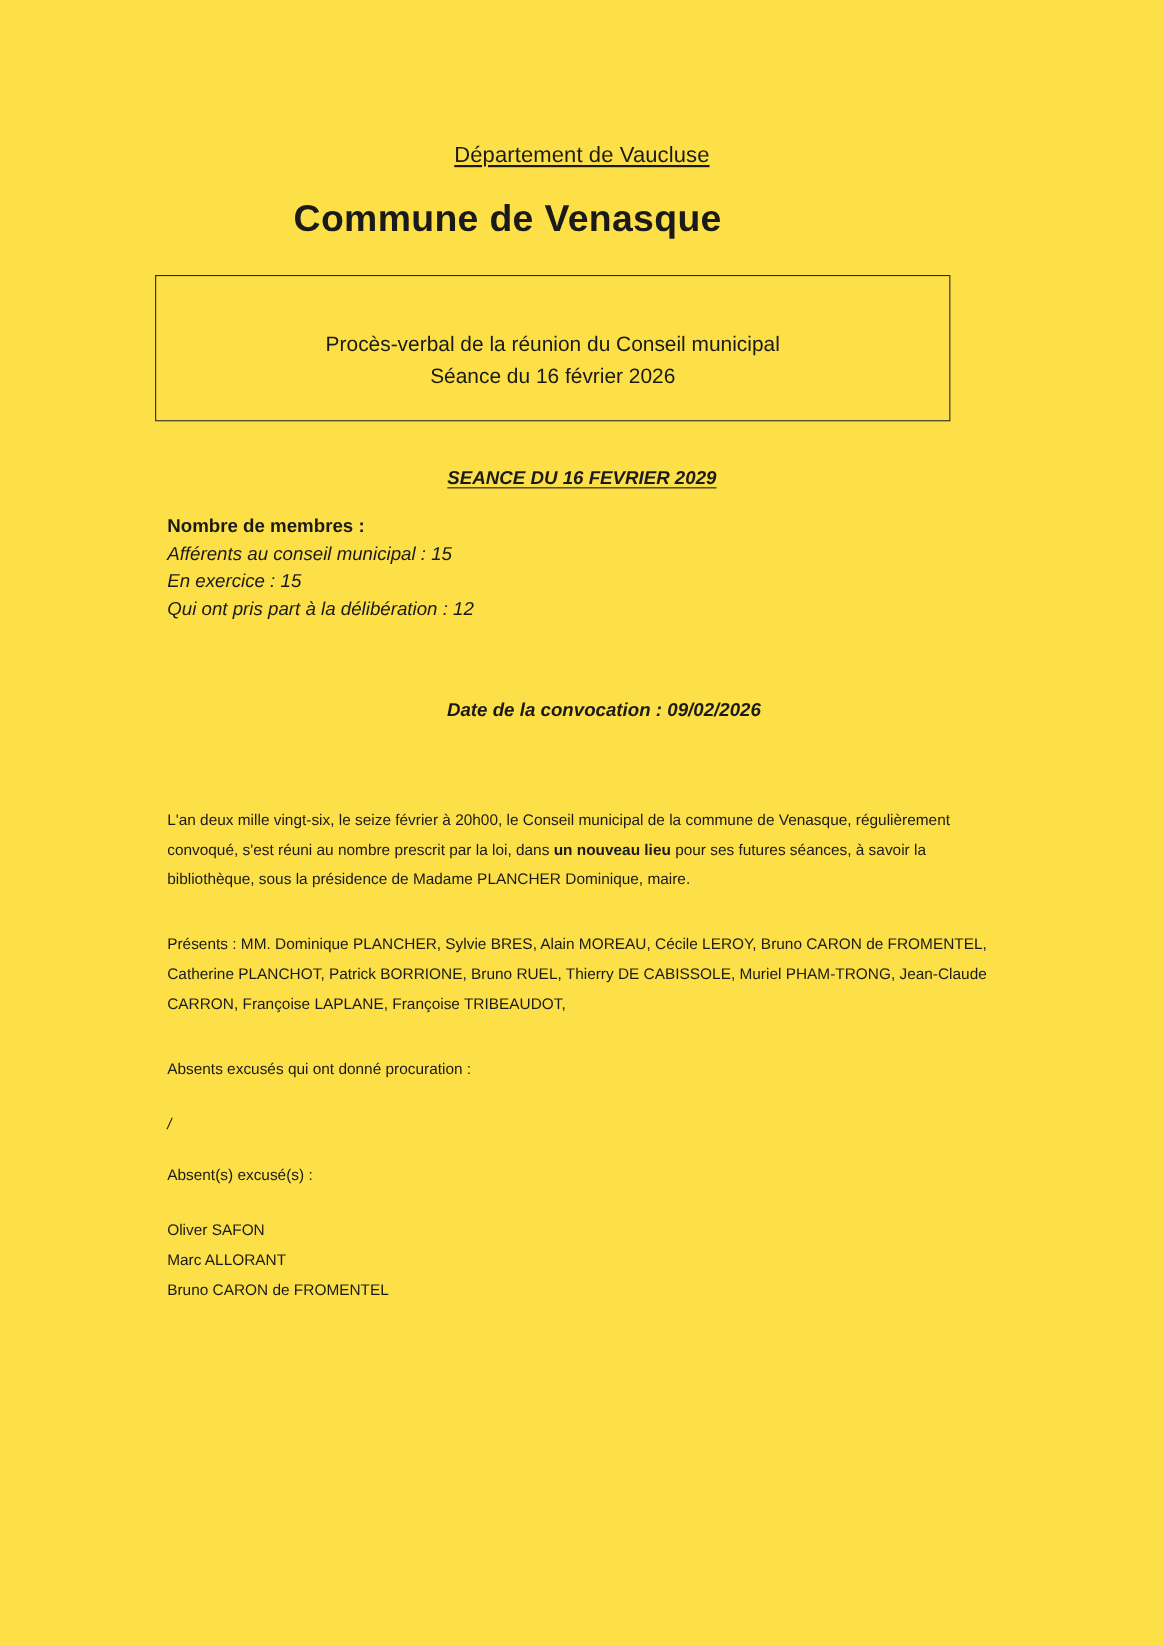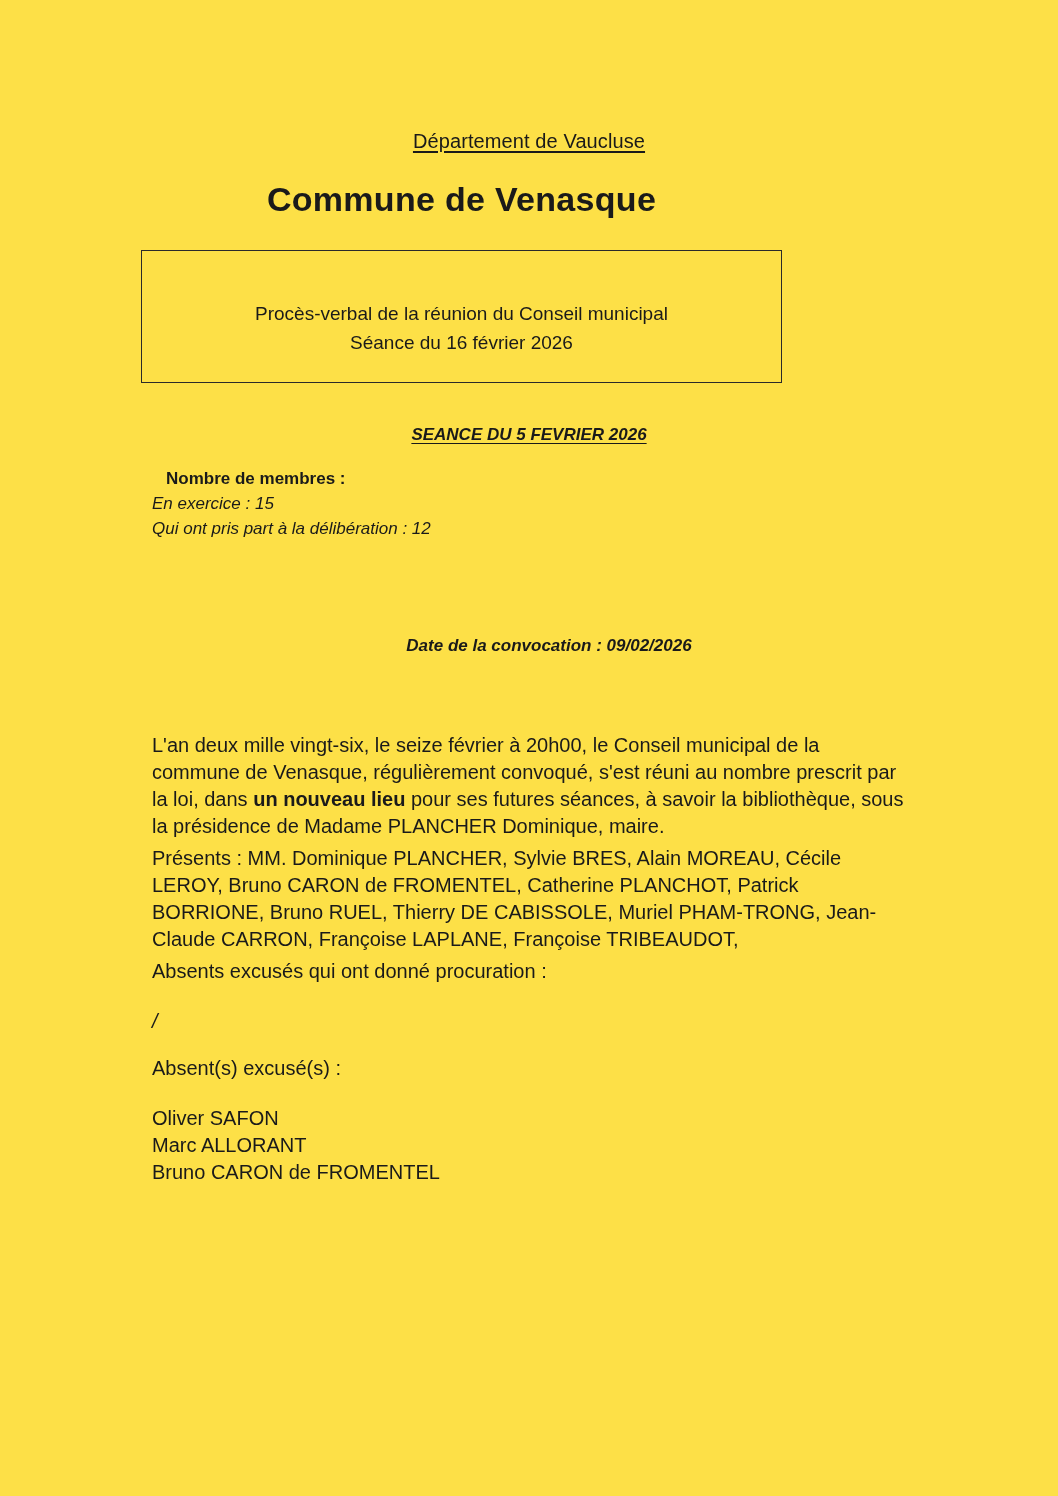--- a/index.html
+++ b/index.html
@@ -49,21 +49,21 @@
     line-height: 42px;
     font-weight: bold;
     letter-spacing: 0.3px;
   }
 
   
   .pv-box {
     position: absolute;
     left: 141px;
     top: 250px;
-    width: 641px;
+    width: 723px;
     height: 133px;
     border: 1.5px solid #2a2a2a;
     box-sizing: border-box;
   }
   .pv-box-inner {
     position: absolute;
     left: 0;
     right: 0;
     top: 48px;
     text-align: center;
@@ -93,21 +93,20 @@
     position: absolute;
     left: 152px;
     top: 466px;
     width: 600px;
     font-size: 17px;
     line-height: 25px;
   }
   .members .members-title {
     font-weight: bold;
     font-style: normal;
-    margin-left: 14px;
   }
   .members .members-line {
     font-style: italic;
   }
 
   
   .convocation {
     position: absolute;
     left: 0;
     top: 634px;
@@ -118,21 +117,21 @@
     font-weight: bold;
     font-style: italic;
     padding-left: 20px;
   }
 
   
   .body-block {
     position: absolute;
     left: 152px;
     width: 754px;
-    font-size: 20px;
+    font-size: 14px;
     line-height: 27px;
   }
   .intro-para { top: 732px; }
   .presents-para { top: 845px; }
   .proc-label { top: 958px; }
   .proc-value { top: 1008px; font-style: italic; }
   .absent-label { top: 1055px; }
   .absent-list { top: 1105px; }
 
   .body-block p {
@@ -152,25 +151,26 @@
   <div class="commune-title">Commune de Venasque</div>
 
   <div class="pv-box">
     <div class="pv-box-inner">
       <div>Procès-verbal de la réunion du Conseil municipal</div>
       <div>Séance du 16 février 2026</div>
     </div>
   </div>
 
   <div class="seance-heading">
-    <span>SEANCE DU 5 FEVRIER 2026</span>
+    <span>SEANCE DU 16 FEVRIER 2029</span>
   </div>
 
   <div class="members">
     <div class="members-title">Nombre de membres :</div>
+    <div class="members-line">Afférents au conseil municipal : 15</div>
     <div class="members-line">En exercice : 15</div>
     <div class="members-line">Qui ont pris part à la délibération : 12</div>
   </div>
 
   <div class="convocation">Date de la convocation : 09/02/2026</div>
 
   <div class="body-block intro-para">
     <p><span>L'an deux mille vingt-six, le seize février à 20h00, le Conseil municipal de la commune de Venasque, régulièrement convoqué, s'est réuni au nombre prescrit par la loi, dans </span><b>un nouveau lieu</b><span> pour ses futures séances, à savoir la bibliothèque, sous la présidence de Madame PLANCHER Dominique, maire.</span></p>
   </div>
 

